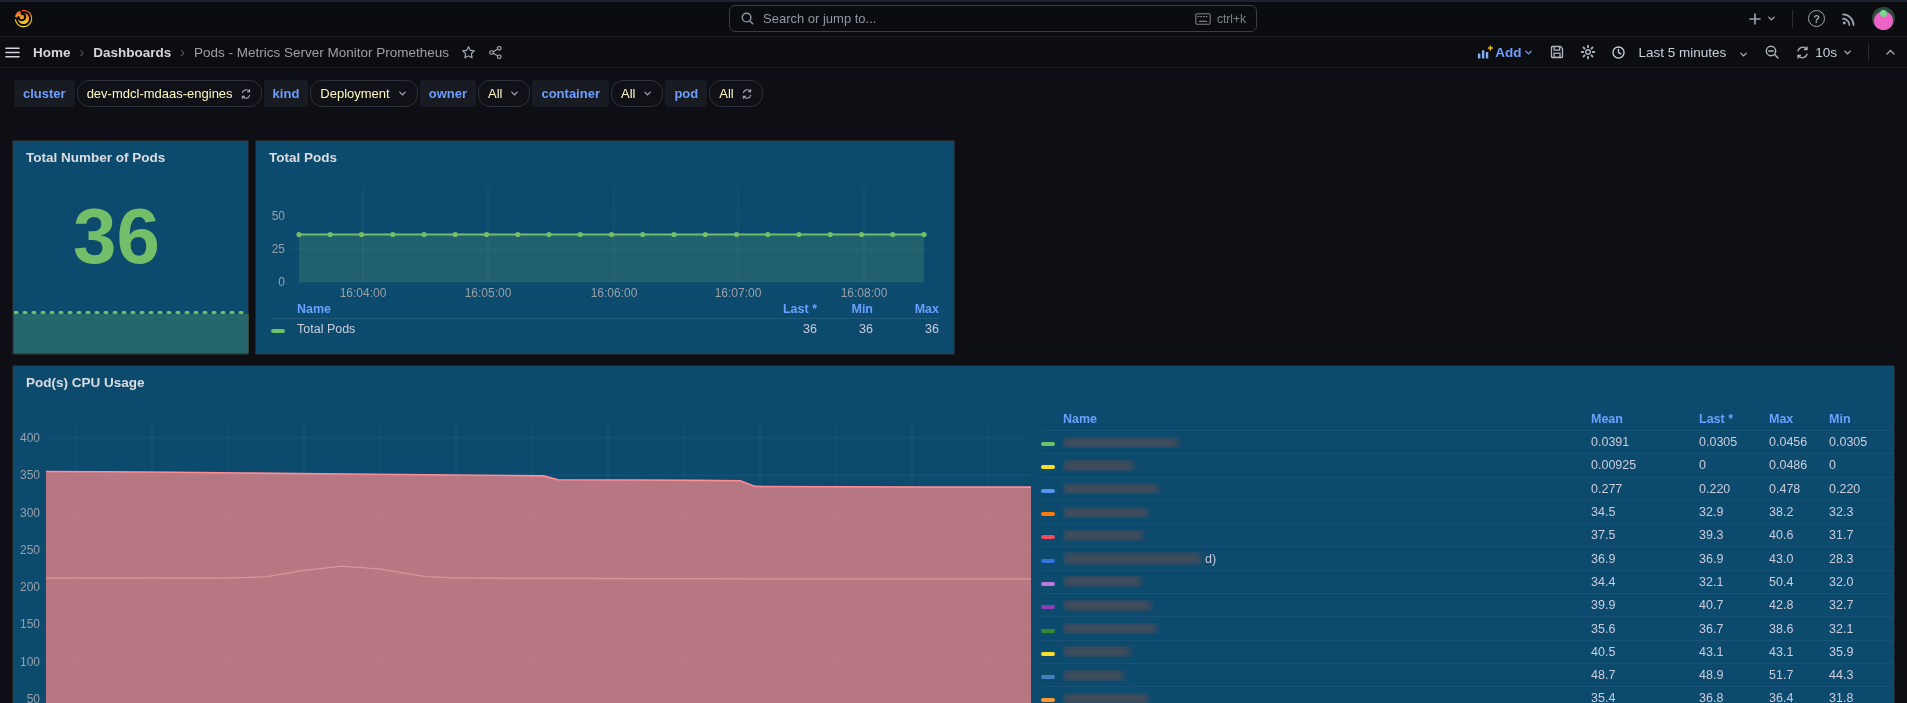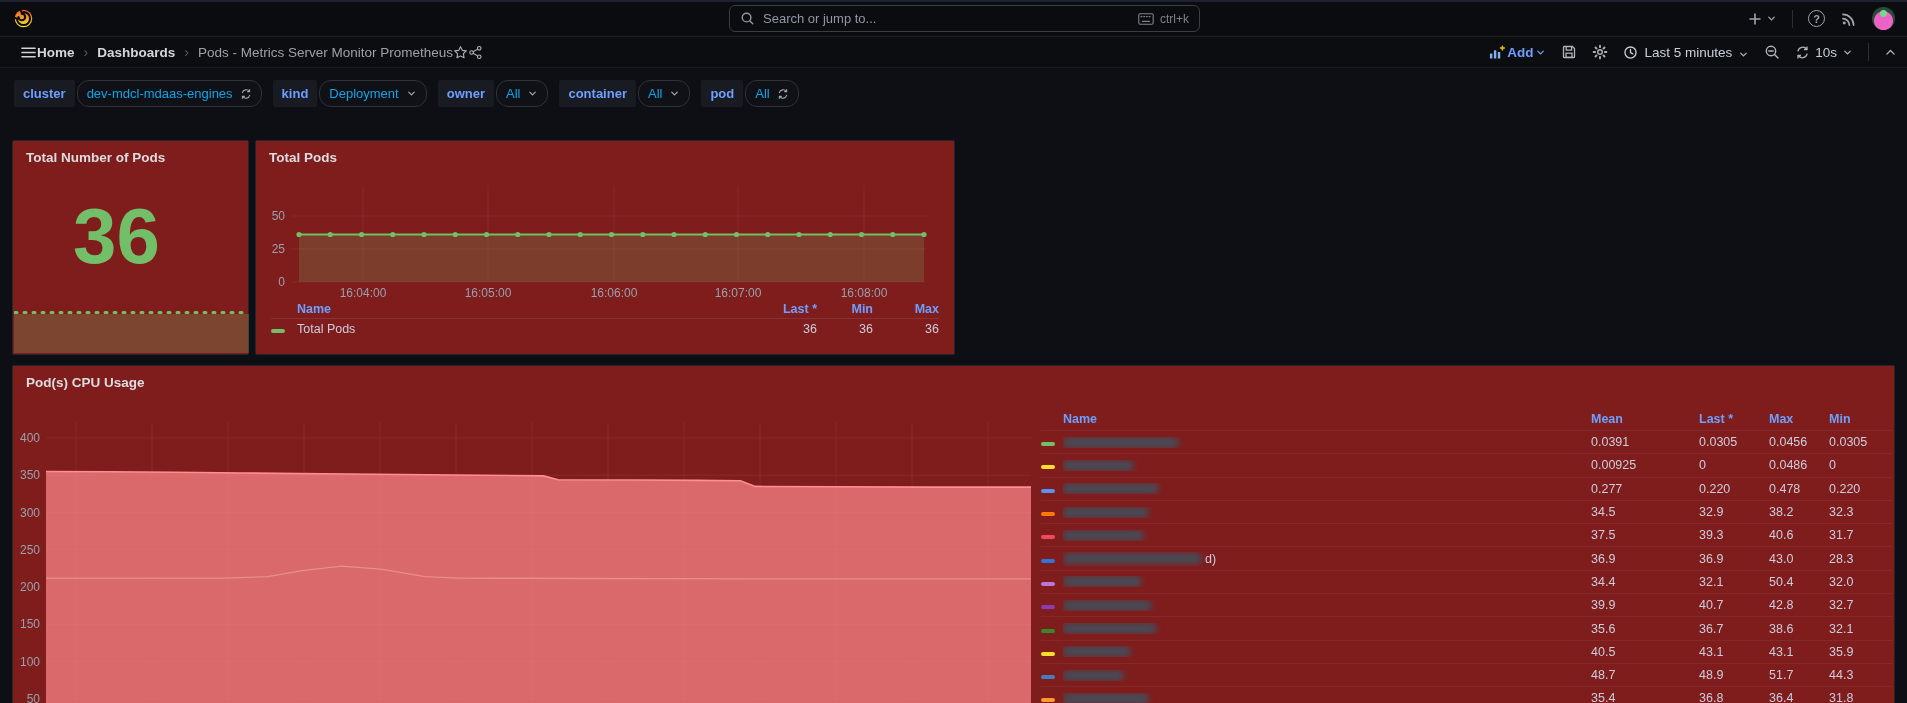--- a/index.html
+++ b/index.html
@@ -5,55 +5,55 @@
   * { box-sizing: border-box; margin:0; padding:0; }
   html,body { width:1907px; height:703px; overflow:hidden; }
   body {
     background:#0e0f14; color:#ccccdc;
     font-family:"Liberation Sans", sans-serif; position:relative;
   }
   .topstrip{position:absolute;top:0;left:0;width:100%;height:2px;background:#1d2230;z-index:9;}
   
   .topnav{position:absolute;top:0;left:0;width:100%;height:37px;background:#0b0c10;border-bottom:1px solid #1d1f25;}
   .logo{position:absolute;left:13px;top:8px;width:21px;height:21px;}
-  .searchbox{position:absolute;left:729px;top:5px;width:471px;height:27px;border:1px solid #3a3d45;border-radius:6px;
+  .searchbox{position:absolute;left:729px;top:5px;width:528px;height:27px;border:1px solid #3a3d45;border-radius:6px;
     background:#0b0c10;display:flex;align-items:center;padding:4px 10px;gap:8px;color:#9097a2;font-size:13px;cursor:text;}
   .searchbox .kbd{margin-left:auto;display:flex;align-items:center;gap:6px;color:#7d828c;font-size:12px;}
   .nav-right{position:absolute;right:12px;top:0;height:37px;display:flex;align-items:center;gap:15px;color:#9fa5ae;}
   .plusgrp{display:flex;align-items:center;gap:4px;cursor:pointer;}
   .vdiv{width:1px;height:18px;background:#2a2d34;}
   .helpcircle{width:17px;height:17px;border:1.5px solid #9fa5ae;border-radius:50%;font-size:11px;font-weight:bold;
     display:flex;align-items:center;justify-content:center;color:#9fa5ae;cursor:pointer;}
   .avatar{width:23px;height:23px;border-radius:50%;cursor:pointer;
     background:
       radial-gradient(circle at 50% 28%, #74d98c 0 3px, transparent 4px),
       radial-gradient(circle at 50% 60%, #ec63c8 0 9px, transparent 10px),
       #2a4a3c;}
   
   .subnav{position:absolute;top:37px;left:0;width:100%;height:31px;background:#0c0d11;border-bottom:1px solid #191b21;
     display:flex;align-items:center;}
-  .subnav-left{display:flex;align-items:center;padding-left:20px;font-size:13.5px;}
+  .subnav-left{display:flex;align-items:center;gap:12px;padding-left:4px;font-size:13.5px;}
   .crumbs{display:flex;align-items:center;gap:9px;}
   .crumb-strong{color:#d5d6dc;font-weight:600;cursor:pointer;}
   .crumb-last{color:#9da0a8;}
   .crumb-sep{color:#565b63;}
   .crumb-sep::before{content:'›';font-size:14px;}
   .subnav-right{margin-left:auto;display:flex;align-items:center;gap:15px;padding-right:10px;color:#aeb4bc;font-size:13.5px;}
   .addgrp{display:flex;align-items:center;gap:2px;color:#6e9fff;font-weight:600;cursor:pointer;}
-  .timegrp{display:flex;align-items:flex-end;gap:6px;color:#c7d0d9;cursor:pointer;}
+  .timegrp{display:flex;align-items:flex-end;gap:12px;color:#c7d0d9;cursor:pointer;}
   .refgrp{display:flex;align-items:center;gap:5px;color:#c7d0d9;cursor:pointer;}
   .icon-btn{display:flex;align-items:center;cursor:pointer;}
   
-  .vars-row{position:absolute;top:80px;left:14px;display:flex;gap:11px;font-size:13px;}
+  .vars-row{position:absolute;top:80px;left:14px;display:flex;gap:2px;font-size:13px;}
   .var-chip{display:flex;align-items:stretch;}
   .chip-label{background:#181b22;color:#6e9fff;padding:5px 9px;border-radius:2px;font-weight:600;display:flex;align-items:center;}
-  .chip-value{border:1px solid #2f323a;border-radius:12px;margin-left:2px;padding:5px 9px;color:#0ea5e9;
+  .chip-value{border:1px solid #2f323a;border-radius:12px;margin-left:2px;padding:5px 9px;color:#fef9c3;
     display:flex;align-items:center;gap:7px;cursor:pointer;background:#101116;}
   
-  .panel{position:absolute;background:#7f1d1d;border:1px solid #24262d;border-radius:2px;}
+  .panel{position:absolute;background:#0c4a6e;border:1px solid #24262d;border-radius:2px;}
   .p1{left:12px;top:140px;width:237px;height:215px;}
   .p2{left:255px;top:140px;width:700px;height:215px;}
   .p3{left:12px;top:365px;width:1883px;height:345px;}
   .panel-title{padding:9px 13px;font-size:13.5px;font-weight:600;color:#dcdde1;cursor:pointer;white-space:nowrap;}
   .stat-value{position:absolute;top:56px;left:0;right:28px;text-align:center;font-size:78px;font-weight:600;color:#73BF69;line-height:1;}
   .sparkline{position:absolute;bottom:1px;left:1px;width:235px;height:44px;}
   .chart-svg{position:absolute;left:0;top:0;pointer-events:none;}
   
   .tp-legend{position:absolute;left:0;right:0;top:158px;padding:0 15px;font-size:12.5px;}
   .tp-grid{display:grid;grid-template-columns:26px 1fr 72px 56px 66px;align-items:center;height:20px;}

